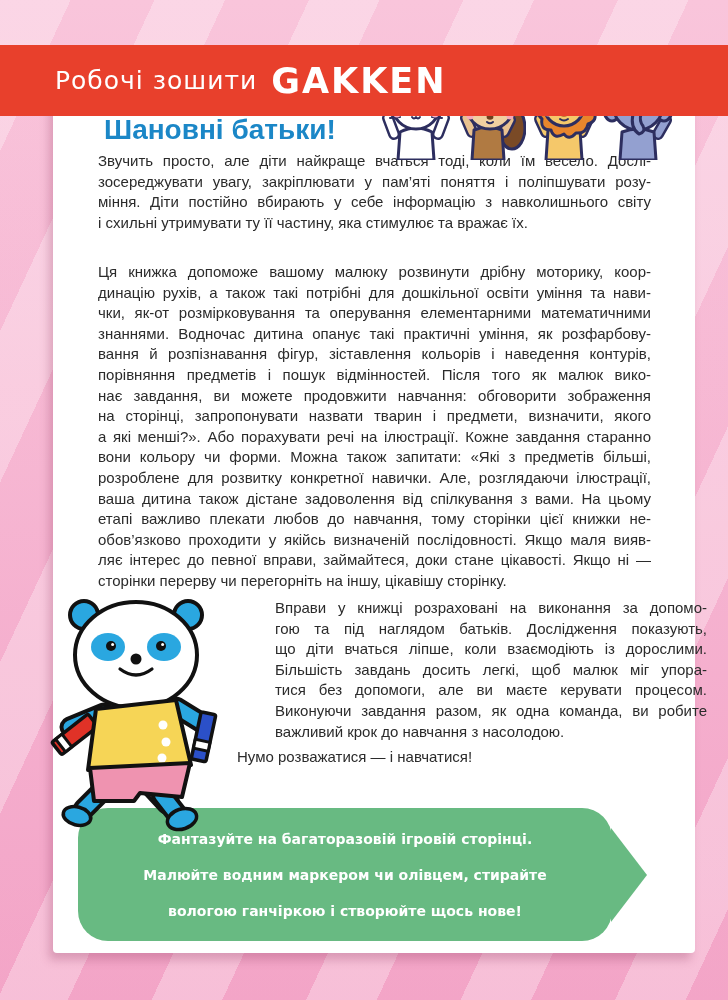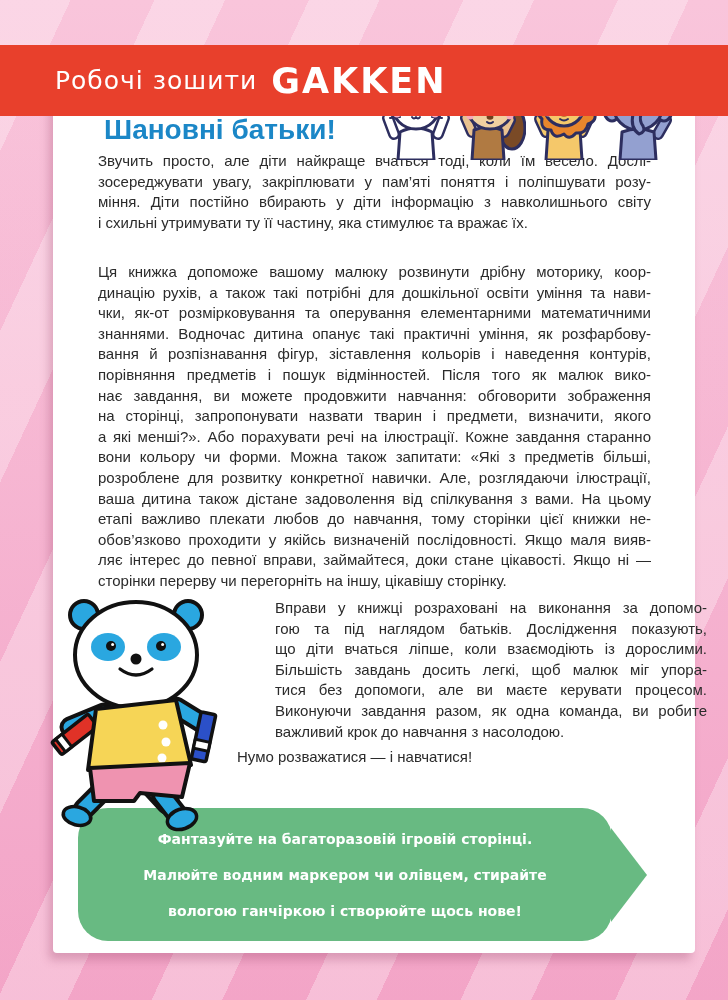--- a/index.html
+++ b/index.html
@@ -46,21 +46,21 @@
     <span class="title">Робочі зошити</span>
     <span class="brand">GAKKEN</span>
   </div>
 
   <div class="card">
     <h1 class="heading">Шановні батьки!</h1>
 
     <div class="para p1">
         <div class="pline">Звучить просто, але діти найкраще вчаться тоді, коли їм весело. Дослі-</div>
         <div class="pline">зосереджувати увагу, закріплювати у пам’яті поняття і поліпшувати розу-</div>
-        <div class="pline">міння. Діти постійно вбирають у діти інформацію з навколишнього світу</div>
+        <div class="pline">міння. Діти постійно вбирають у себе інформацію з навколишнього світу</div>
         <div class="pline">і схильні утримувати ту її частину, яка стимулює та вражає їх.</div>
       </div>
     <div class="para p2">
         <div class="pline">Ця книжка допоможе вашому малюку розвинути дрібну моторику, коор-</div>
         <div class="pline">динацію рухів, а також такі потрібні для дошкільної освіти уміння та нави-</div>
         <div class="pline">чки, як-от розмірковування та оперування елементарними математичними</div>
         <div class="pline">знаннями. Водночас дитина опанує такі практичні уміння, як розфарбову-</div>
         <div class="pline">вання й розпізнавання фігур, зіставлення кольорів і наведення контурів,</div>
         <div class="pline">порівняння предметів і пошук відмінностей. Після того як малюк вико-</div>
         <div class="pline">нає завдання, ви можете продовжити навчання: обговорити зображення</div>

